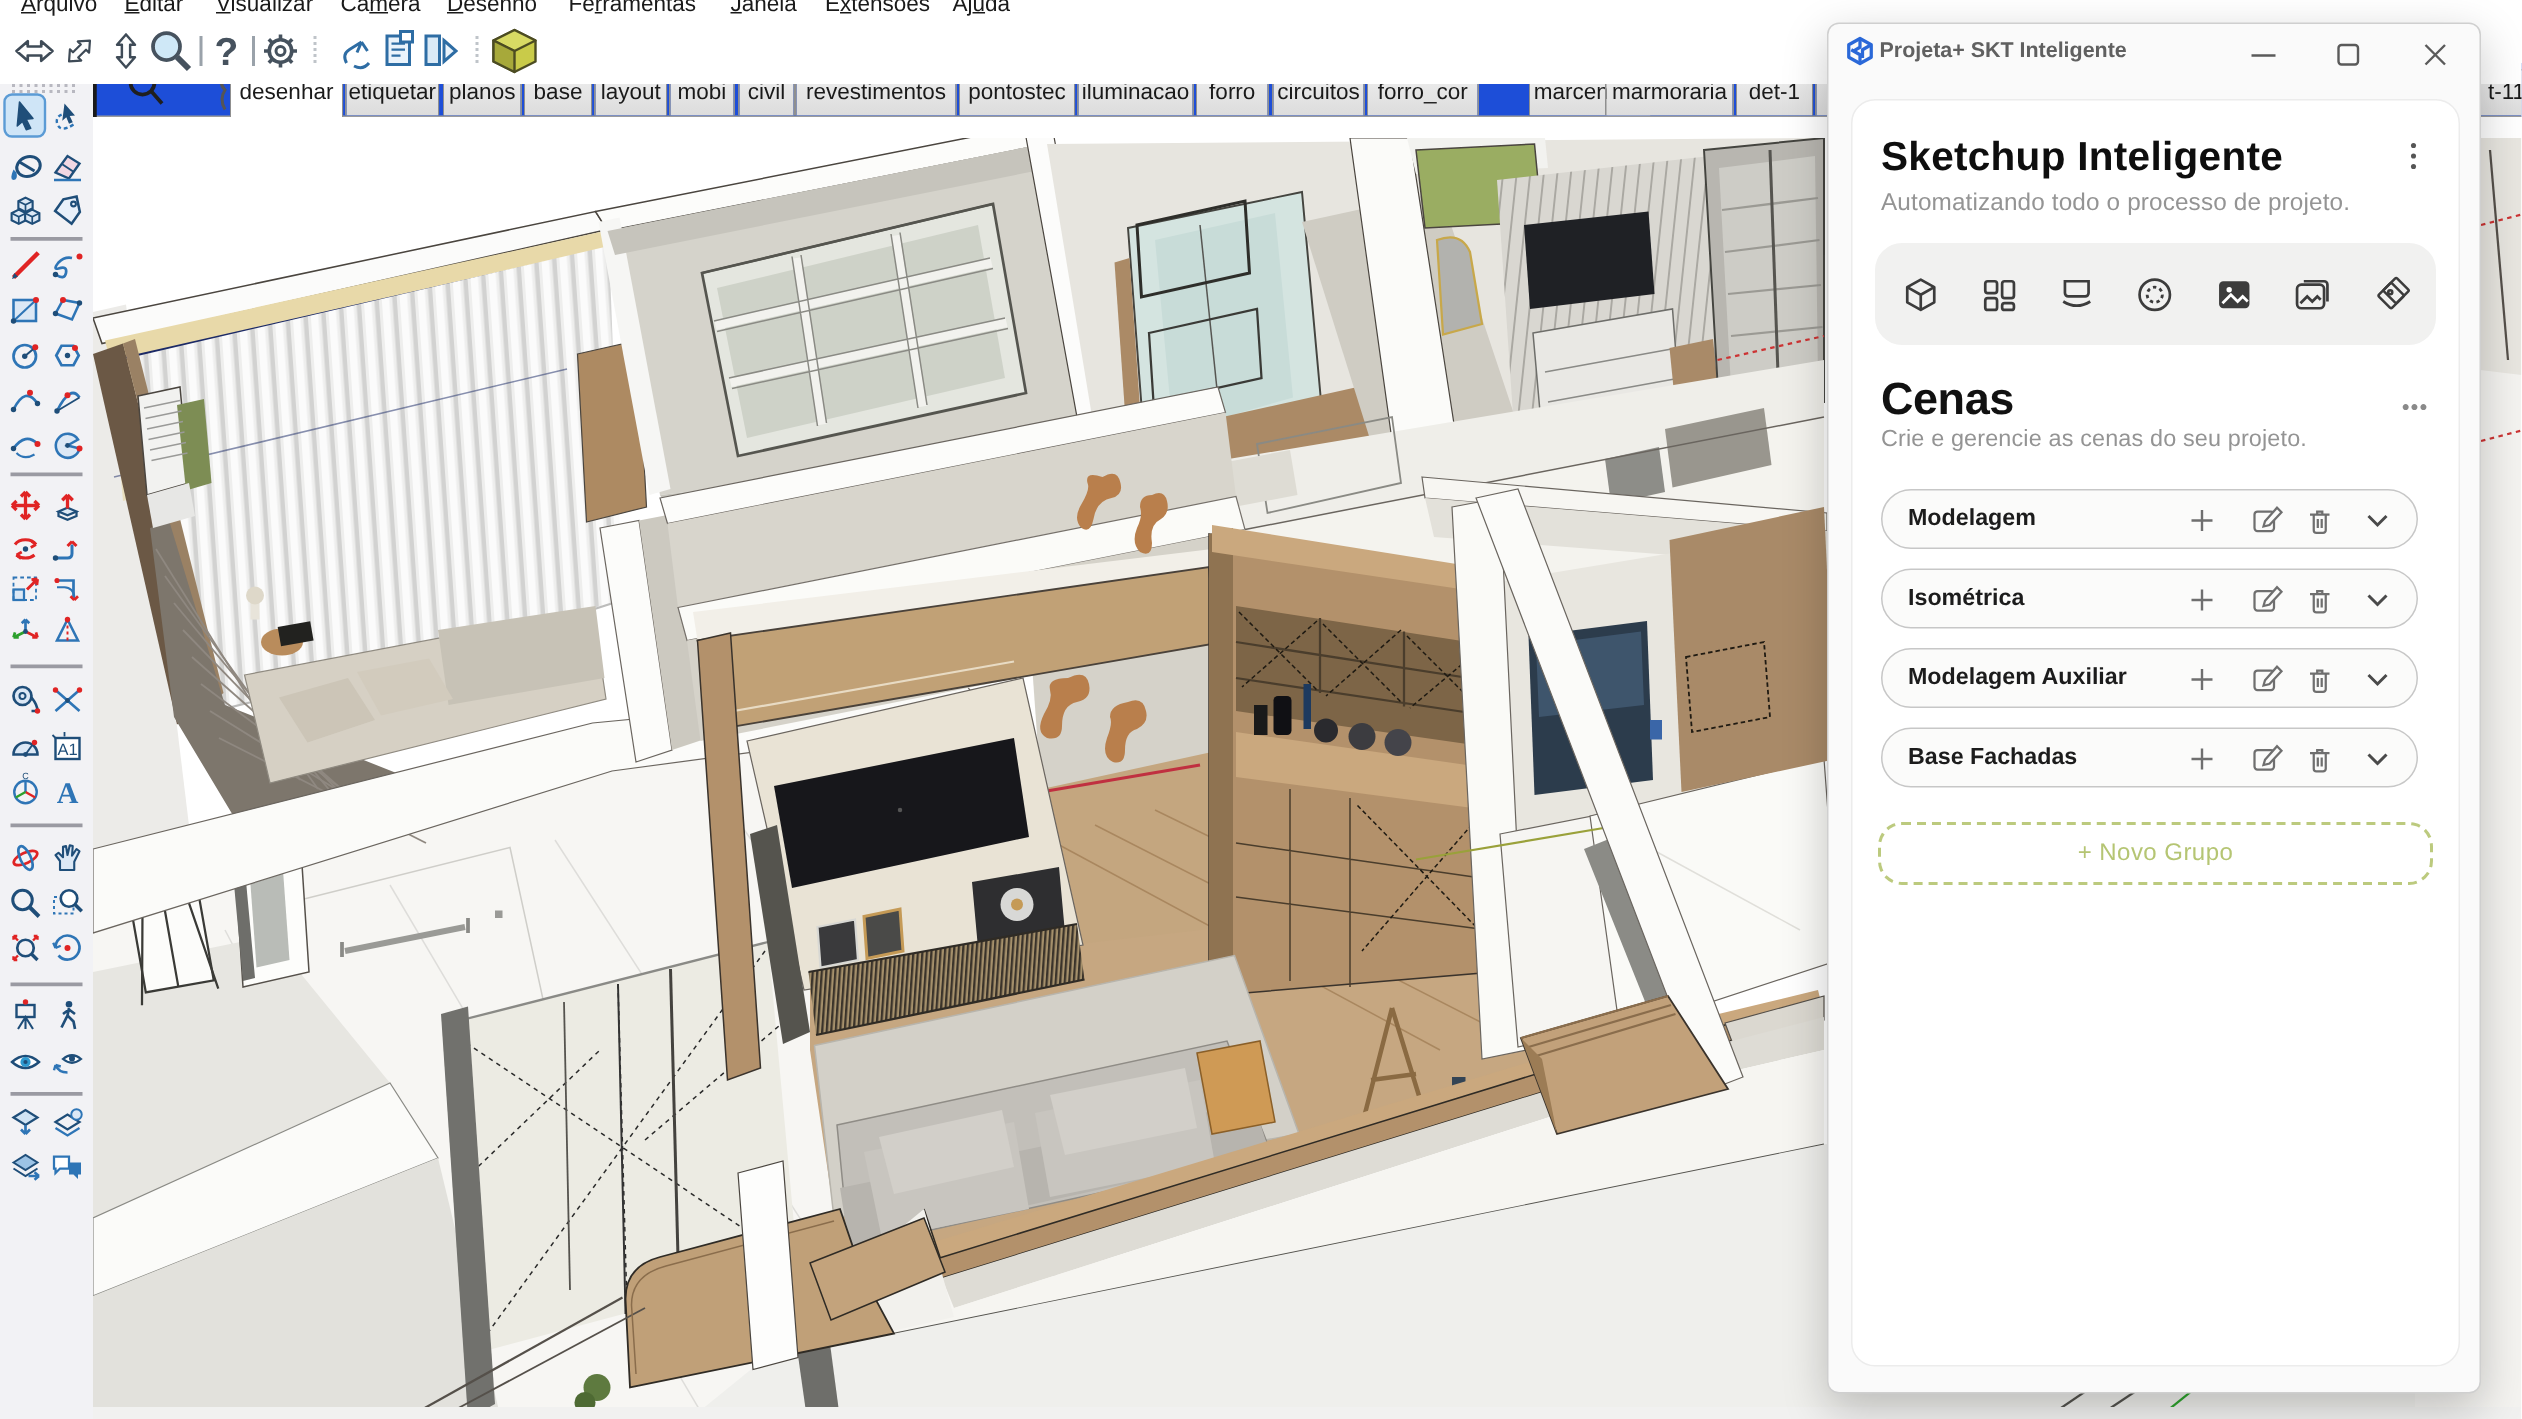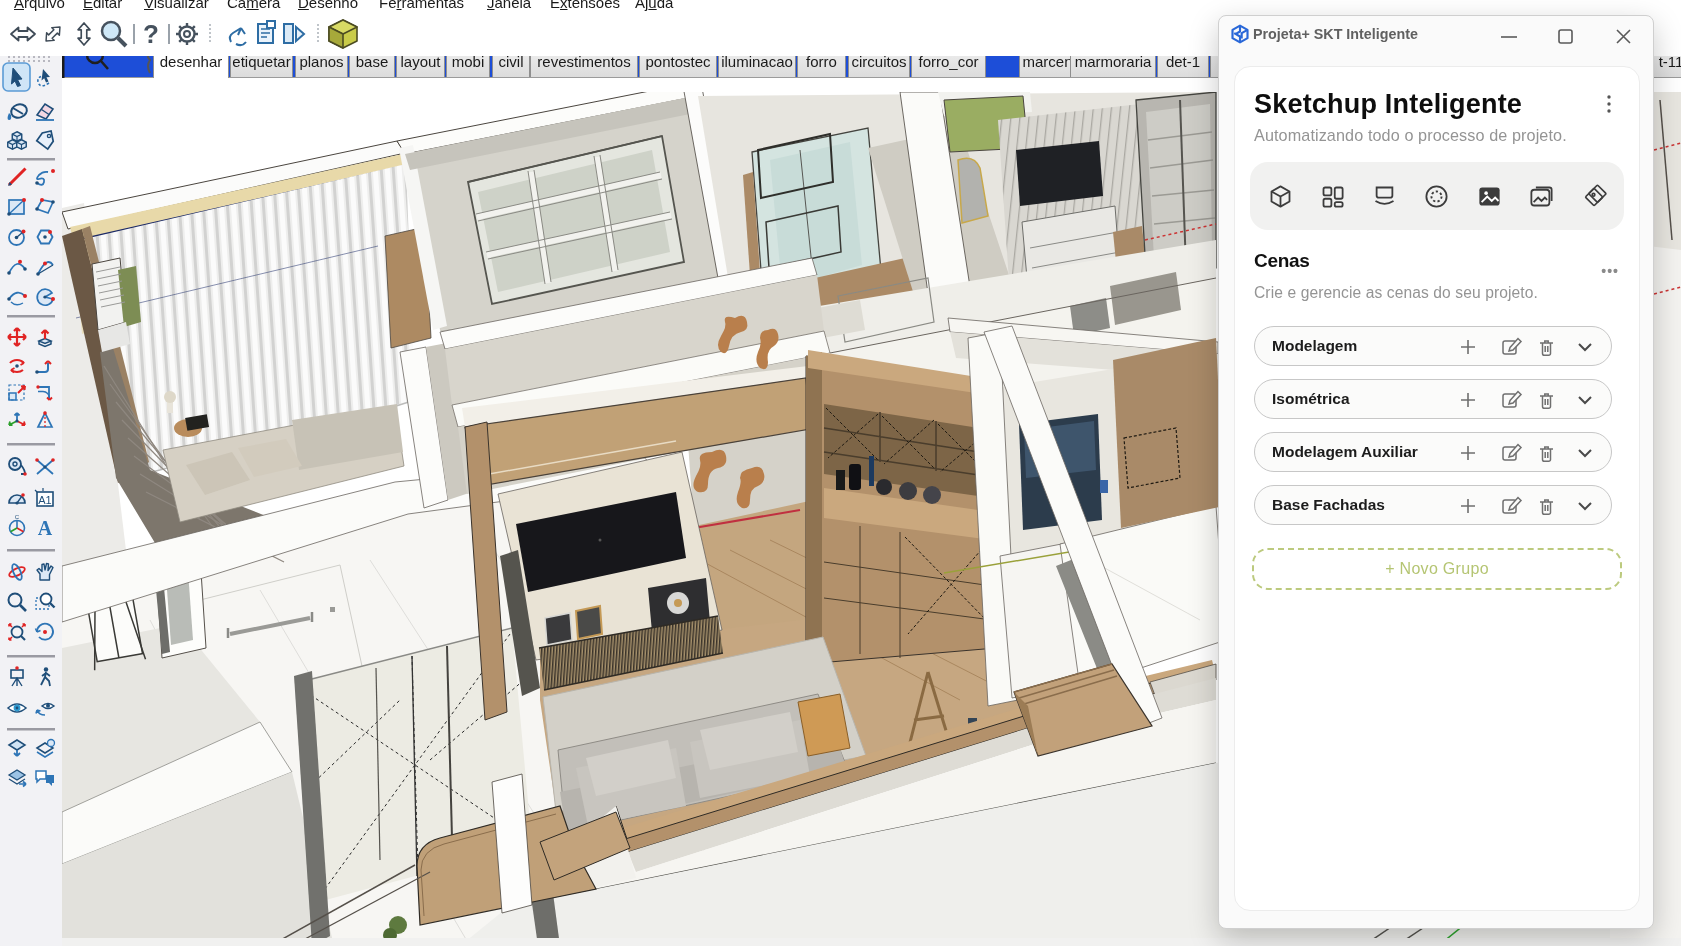--- a/index.html
+++ b/index.html
@@ -13,21 +13,21 @@
 #palette{position:absolute;left:0;top:55px;width:62px;height:891px;background:#f2f2f5;z-index:25;}
 #scene{position:absolute;left:62px;top:92px;z-index:1;}
 #statusbar{position:absolute;left:62px;top:938px;width:1619px;height:8px;background:#f1f1f0;z-index:5;}
 #panel{position:absolute;left:1218px;top:15px;width:436px;height:914px;background:#fafafa;border:1px solid #cfcfcf;border-radius:8px;box-shadow:0 10px 30px rgba(0,0,0,.22);z-index:50;box-sizing:border-box;}
 #ptitle{position:absolute;left:0;top:0;width:100%;height:38px;font-weight:bold;}
 #ptitle .ttxt{position:absolute;left:34px;top:10px;font-size:14.3px;color:#606060;}
 #pcard{position:absolute;left:15px;top:50px;width:406px;height:845px;background:#fff;border:1px solid #ececec;border-radius:16px;box-sizing:border-box;}
 .h1{position:absolute;left:19px;top:22px;font-size:27px;font-weight:bold;color:#0e0e0e;letter-spacing:0.2px;}
 .sub{position:absolute;left:19px;top:59px;font-size:16.2px;color:#949494;letter-spacing:0.1px;}
 #iconbox{position:absolute;left:15px;top:95px;width:374px;height:68px;background:#f1f1f0;border-radius:18px;display:flex;align-items:center;justify-content:space-between;padding:0 17px;box-sizing:border-box;}
-.cenas{position:absolute;left:19px;top:183px;font-size:19px;font-weight:bold;color:#111;letter-spacing:-0.3px;}
+.cenas{position:absolute;left:19px;top:183px;font-size:30px;font-weight:bold;color:#111;letter-spacing:-0.3px;}
 .cdots{position:absolute;right:20px;top:196px;font-size:14px;color:#8a8a8a;letter-spacing:1px;font-weight:bold;}
 .csub{position:absolute;left:19px;top:217px;font-size:15.6px;color:#949494;letter-spacing:0.1px;}
 .row{position:absolute;left:19px;width:358px;height:40px;border:1px solid #c7c7c7;border-radius:21px;background:#fbfbfa;box-sizing:border-box;}
 .row .lbl{position:absolute;left:17px;top:10px;font-size:15.5px;font-weight:bold;color:#1c1c1c;}
 .rowico{position:absolute;top:10px;}
 .novo{position:absolute;left:17px;top:481px;width:370px;height:42px;border:2px dashed #bcca7e;border-radius:16px;box-sizing:border-box;text-align:center;line-height:38px;font-size:16px;color:#b5c573;letter-spacing:0.3px;}
 </style></head>
 <body>
 <div id="menubar">
 <span style="left:14px"><u>A</u>rquivo</span>

